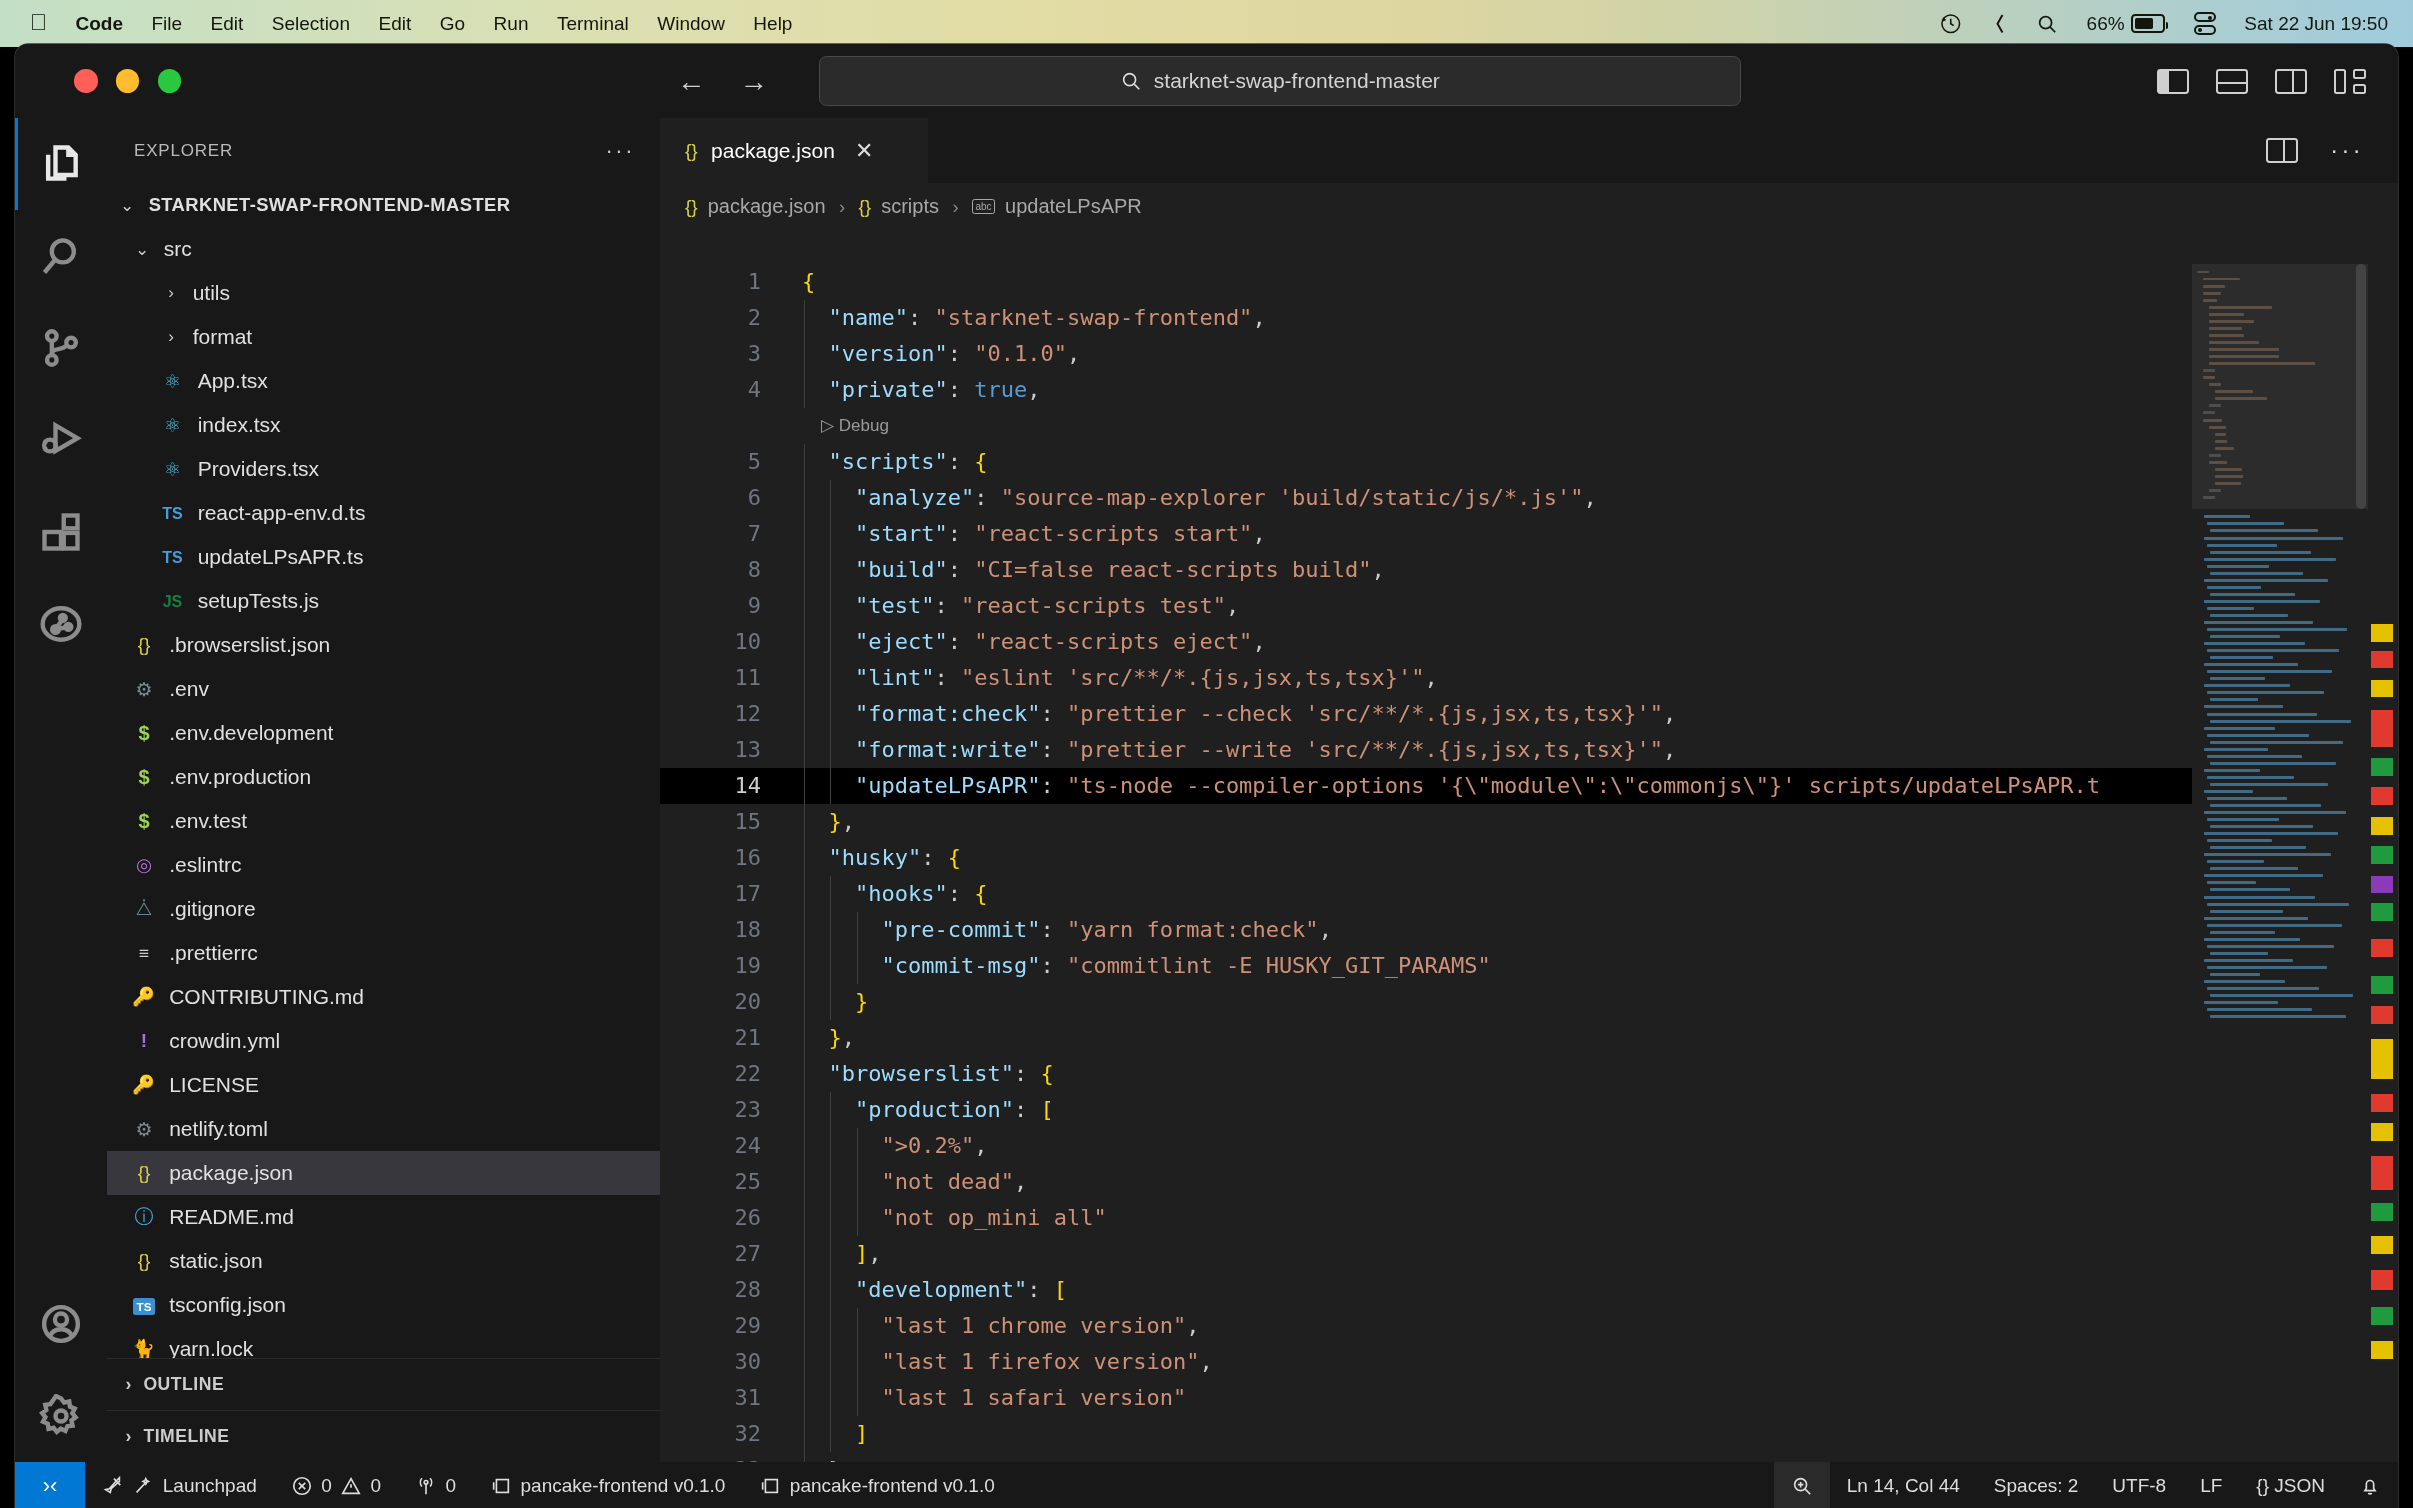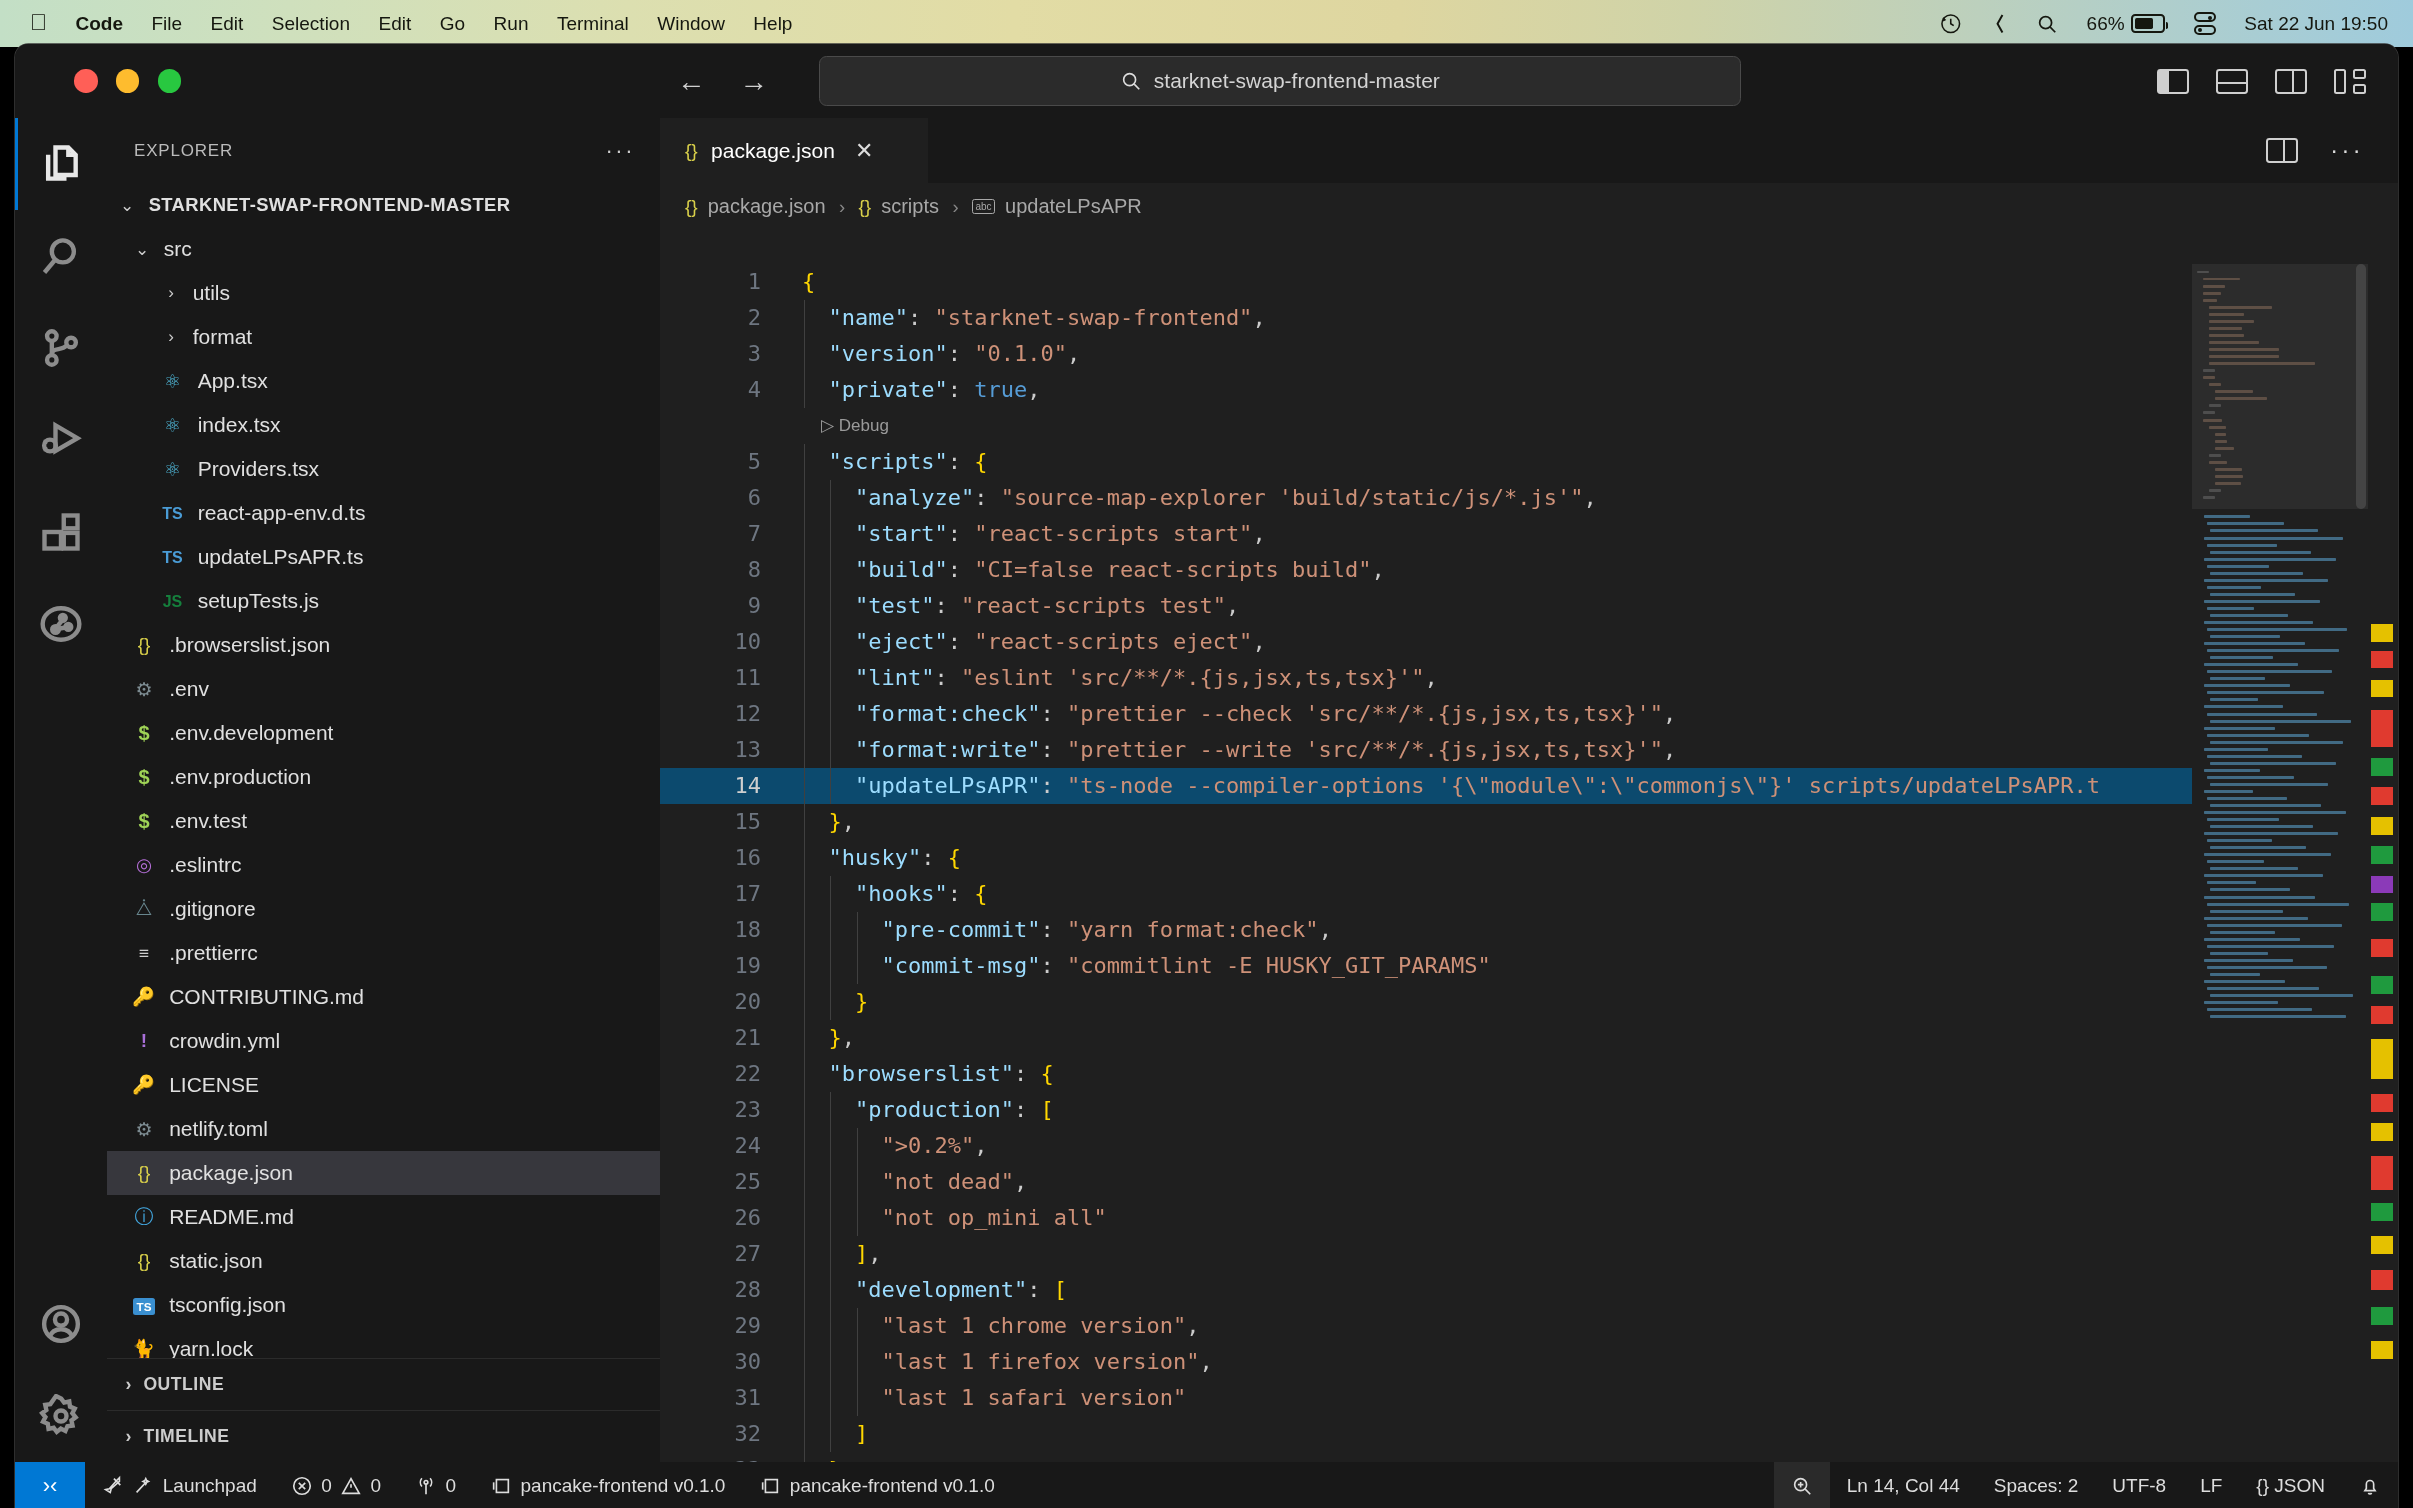--- a/index.html
+++ b/index.html
@@ -136,21 +136,21 @@
   #breadcrumb .abc{ border:1.3px solid #a8a8a8; border-radius:2.5px; font-size:10px; padding:1.7px 2.5px; line-height:1; }
   #codelens{ height:34px; padding-left:779px; color:#9a9a9a; font-size:17.6px; display:flex; align-items:center; gap:0; }
   .codearea{ position:absolute; left:0; right:0; top:146px; bottom:0; overflow:hidden; }
   .code{
     font-family:"DejaVu Sans Mono", monospace; font-size:22px; line-height:36px;
     white-space:pre; color:#d4d4d4;
   }
   .ln{ position:absolute; left:0; width:101px; text-align:right; color:#6e7681; }
   .ln.cur{ color:#cfcfcf; }
   .lrow{ position:relative; height:36px; }
-  .lrow.cur{ background:#0c4a6e;padding-left:36px; }
+  .lrow.cur{ background:#000000;padding-left:36px; }
   .ltext{ position:absolute; left:142px; }
   .ind{ position:absolute; top:0; bottom:0; width:0.8px; background:#404040; }
   .k{ color:#9cdcfe; }  
   .s{ color:#ce9178; }  
   .p{ color:#cccccc; }  
   .b{ color:#569cd6; }  
   .br1{ color:#ffd700; }
   .debuglens{ color:#9a9a9a; font-size:17px; font-family:"Liberation Sans",sans-serif; }
   
   #minimap{ position:absolute; right:30px; top:0; bottom:0; width:176px; background:#1f1f1f; }

